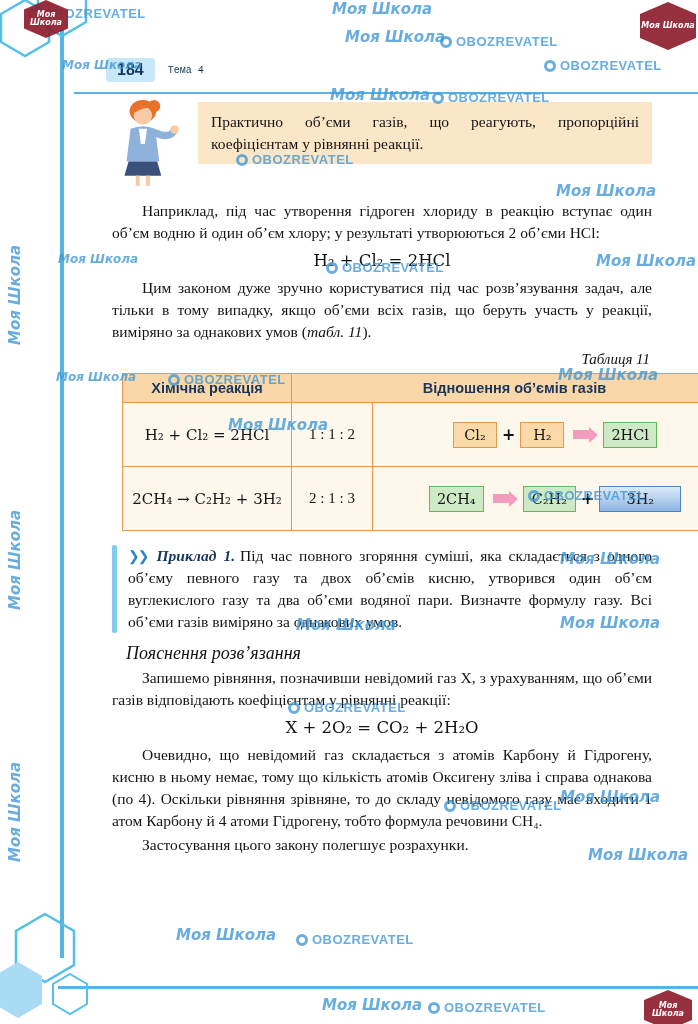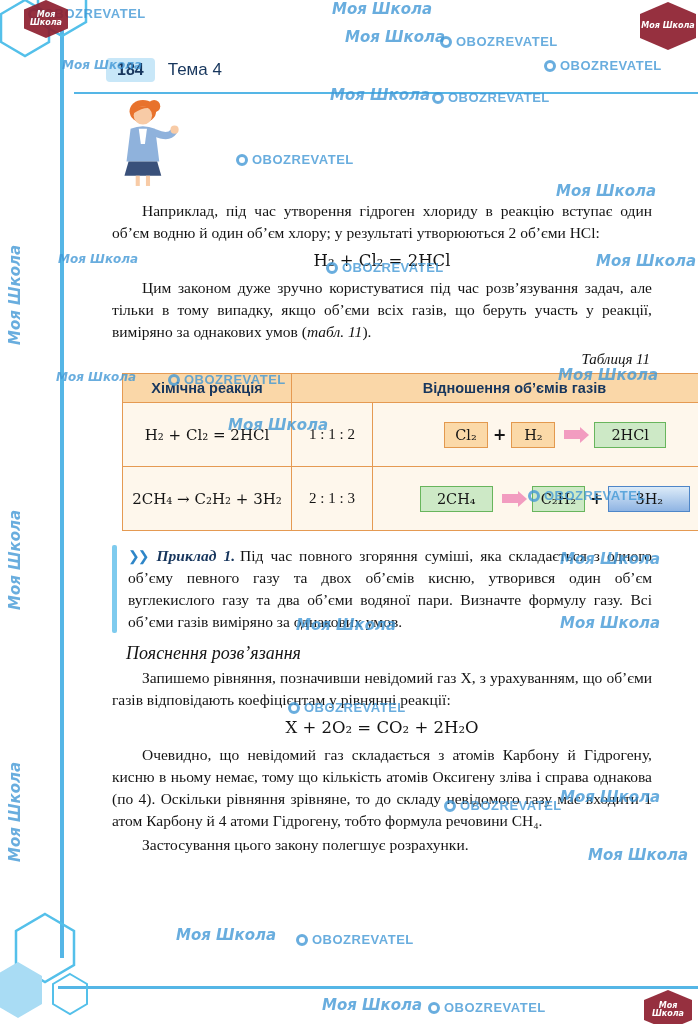--- a/index.html
+++ b/index.html
@@ -30,21 +30,21 @@
   .wm.vert{transform:rotate(-90deg);transform-origin:0 0;}
   .wm.oboz{font-family:"Liberation Sans",sans-serif;font-weight:bold;color:var(--watermark-blue);
     font-size:13px;letter-spacing:.5px;display:flex;align-items:center;gap:4px;}
   .oboz-ring{width:12px;height:12px;border:3px solid var(--watermark-blue);border-radius:50%;
     box-sizing:border-box;flex:none;}
   
   .content{position:relative;margin:0 46px 0 112px;padding-top:58px;z-index:1;}
   .header-row{display:flex;align-items:center;gap:13px;margin-left:-6px;}
   .page-badge{background:#C8E7F8;color:var(--navy);font-weight:bold;padding:3px 11px;
     border-radius:4px;font-size:16px;font-family:"Liberation Sans",sans-serif;}
-  .theme-title{font-family:Liberation Sans, sans-serif;font-size:17px;color:var(--navy);}
+  .theme-title{font-family:Liberation Mono, monospace;font-size:10px;color:var(--navy);}
   .callout-row{display:flex;align-items:flex-start;margin-top:16px;}
   .teacher{flex:none;width:74px;height:90px;}
   .callout{flex:1;margin-left:12px;margin-top:4px;background:var(--callout-bg);
     padding:9px 13px;font-size:15.5px;line-height:1.42;text-align:justify;}
   p{margin:2px 0;text-indent:30px;text-align:justify;font-size:15.5px;line-height:1.42;}
   .first-para{margin-top:12px;}
   .equation{text-indent:0;text-align:center;font-family:"DejaVu Serif","Liberation Serif",serif;
     font-size:16.5px;margin:7px 0;}
   .formula{font-family:"DejaVu Serif","Liberation Serif",serif;}
   .ref-italic{font-style:italic;}
@@ -57,21 +57,21 @@
     text-align:center;vertical-align:middle;height:57px;padding:3px;font-size:15px;}
   .cell-rxn{width:160px;}
   .cell-ratio{width:74px;}
   .diagram{display:flex;align-items:center;justify-content:center;gap:5px;}
   .box{display:inline-block;border:1.5px solid;padding:4px 8px;min-width:26px;
     font-size:14.5px;background:#fff;text-align:center;}
   .box.orange{background:var(--orange-fill);border-color:var(--orange-border);}
   .box.green{background:var(--green-fill);border-color:var(--green-border);}
   .box.blue{background:linear-gradient(180deg,#DCEBF8 0%,var(--blue-fill) 100%);
     border-color:var(--blue-border);}
-  .box.pad-lg{padding:4px 16px;}
+  .box.pad-lg{padding:4px 7px;}
   .box.pad-xl{padding:4px 26px;}
   .plus{font-size:16px;font-weight:bold;font-family:"DejaVu Serif",serif;}
   .rxn-arrow{position:relative;display:inline-block;width:16px;height:9px;
     background:var(--pink-arrow);margin:0 9px 0 4px;flex:none;}
   .rxn-arrow::after{content:"";position:absolute;left:100%;top:50%;transform:translateY(-50%);
     border-left:9px solid var(--pink-arrow);border-top:8px solid transparent;
     border-bottom:8px solid transparent;}
   .example{display:flex;margin-top:14px;}
   .example-bar{width:5px;background:#7FCBEE;flex:none;margin-right:11px;border-radius:2px;}
   .example-body{text-align:justify;font-size:15.5px;line-height:1.42;}
@@ -192,20 +192,21 @@
         <circle cx="30" cy="17" r="9" fill="#F8CBA6"></circle>
         <path d="M19 13 Q30 3 42 13 L40 11 Q33 7 21 15 Z" fill="#E8722C"></path>
         <path d="M18 30 Q30 25 42 30 L46 62 L14 62 Z" fill="#8FB2DC"></path>
         <path d="M26 30 L34 30 L32 45 L28 45 Z" fill="#ffffff"></path>
         <path d="M42 34 Q55 40 60 33" stroke="#8FB2DC" stroke-width="7" fill="none" stroke-linecap="round"></path>
         <circle cx="61" cy="31" r="4" fill="#F8CBA6"></circle>
         <path d="M16 62 L44 62 L48 76 L12 76 Z" fill="#39507A"></path>
         <rect x="23" y="76" width="4" height="10" fill="#F8CBA6"></rect>
         <rect x="33" y="76" width="4" height="10" fill="#F8CBA6"></rect>
       </svg>
+      <div class="callout">Практично об’єми газів, що реагують, пропорційні коефіцієнтам у рівнянні реакції.</div>
     </div>
 
     <p class="first-para">Наприклад, під час утворення гідроген хлориду в реакцію вступає один об’єм водню й один об’єм хлору; у результаті утворюються 2 об’єми HCl:</p>
 
     <div class="equation">H₂ + Cl₂ = 2HCl</div>
 
     <p><span>Цим законом дуже зручно користуватися під час розв’язування задач, але тільки в тому випадку, якщо об’єми всіх газів, що беруть участь у реакції, виміряно за однакових умов (</span><span class="ref-italic">табл. 11</span><span>).</span></p>
 
     <div class="table-caption">Таблиця 11</div>
 

